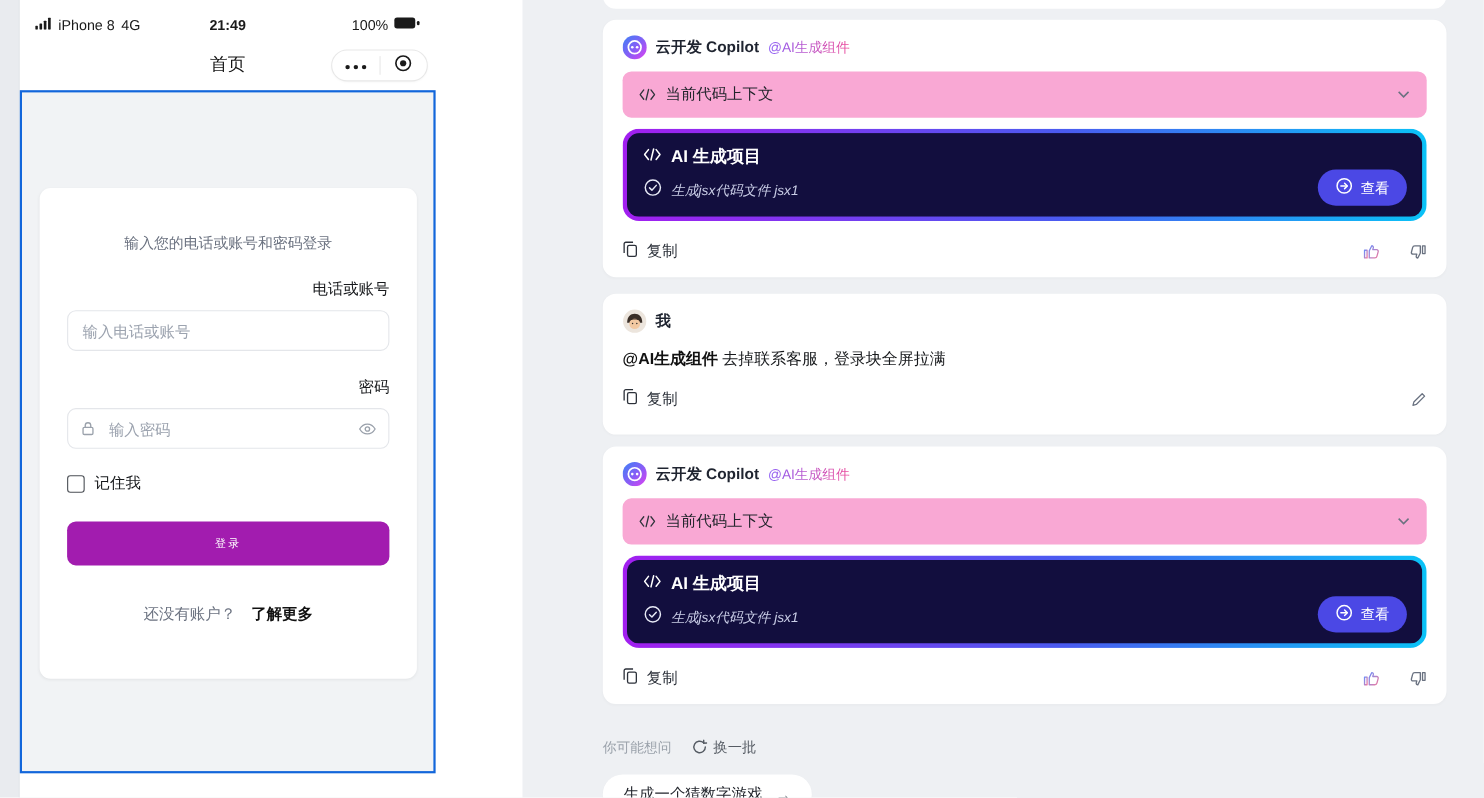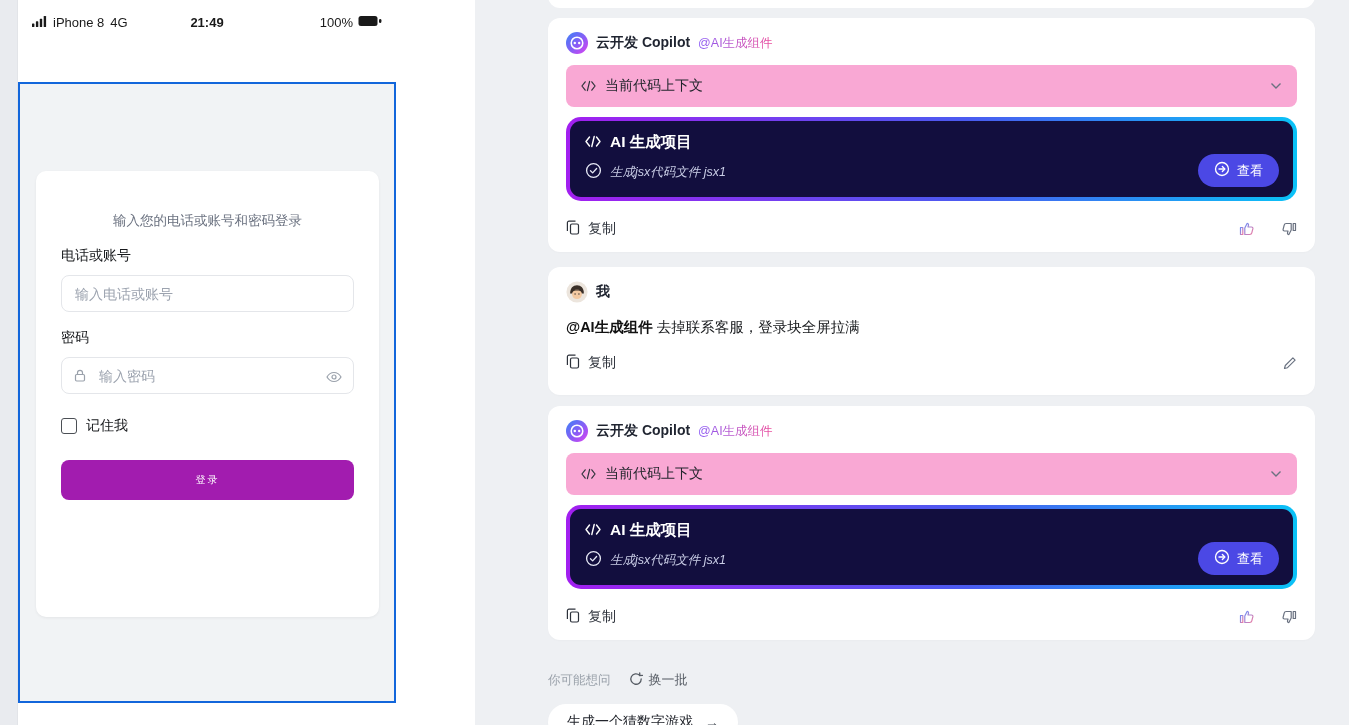--- a/index.html
+++ b/index.html
@@ -45,21 +45,21 @@
     position: absolute; left: 0; top: 82px; width: 378px; height: 621px;
     border: 2px solid #1266db; background: #f1f3f5;
   }
   .login-card {
     position: absolute; left: 16px; top: 87px; width: 343px; height: 446px;
     background: #fff; border-radius: 10px; box-shadow: 0 1px 3px rgba(0,0,0,.06);
     padding: 30px 25px 0 25px;
   }
   .login-title { text-align: center; font-size: 23px; font-weight: 700; color: #101418; letter-spacing: 1px; }
   .login-subtitle { text-align: center; font-size: 13.5px; color: #6b7280; margin-top: 11px; }
-  .field-label { font-size: 14px; font-weight: 500; color: #17191c; margin-top: 17px; margin-bottom: 10px; }
+  .field-label { font-size: 14px; font-weight: 500; color: #17191c; margin-top: 24px; margin-bottom: 10px; text-align: right; }
   .text-input-wrap { position: relative; }
   .text-input {
     width: 100%; height: 37px; border: 1px solid #e4e6ea; border-radius: 8px;
     padding: 0 13px; font-size: 14px; color: #111; background: #fff; outline: none;
     font-family: inherit;
   }
   .text-input::placeholder { color: #9ca3af; }
   .text-input.with-icon { padding-left: 37px; }
   .input-icon-left { position: absolute; left: 12px; top: 11px; }
   .input-icon-right { position: absolute; right: 12px; top: 12px; cursor: pointer; }
@@ -190,20 +190,43 @@
         <span>100%</span>
         <span>
           <svg width="24" height="12" viewBox="0 0 24 12">
               <rect x="0.5" y="1" width="19" height="10" rx="2.5" fill="#1a1a1a"></rect>
               <rect x="21" y="4" width="2.4" height="4" rx="1.2" fill="#1a1a1a"></rect>
             </svg>
         </span>
       </div>
     </div>
 
+    <div class="navbar">
+      <div class="navbar-title">首页</div>
+      <div class="capsule">
+        <div class="capsule-half">
+          <span>
+            <svg width="21" height="6" viewBox="0 0 21 6" fill="#1a1a1a">
+                <circle cx="3" cy="3" r="2"></circle>
+                <circle cx="10.5" cy="3" r="2"></circle>
+                <circle cx="18" cy="3" r="2"></circle>
+              </svg>
+          </span>
+        </div>
+        <div class="capsule-divider"></div>
+        <div class="capsule-half">
+          <span>
+            <svg width="17" height="17" viewBox="0 0 18 18" fill="none">
+                <circle cx="9" cy="9" r="7" stroke="#1a1a1a" stroke-width="1.6"></circle>
+                <circle cx="9" cy="9" r="3" fill="#1a1a1a"></circle>
+              </svg>
+          </span>
+        </div>
+      </div>
+    </div>
 
     <div class="phone-frame">
       <div class="login-card">
         <div class="login-subtitle">输入您的电话或账号和密码登录</div>
 
         <div class="field-label">电话或账号</div>
         <div class="text-input-wrap">
           <input class="text-input" type="text" placeholder="输入电话或账号" style="">
         </div>
 
@@ -224,20 +247,24 @@
           </span>
         </div>
 
         <div class="remember-row">
           <input type="checkbox" class="checkbox" style="">
           <span class="remember-label">记住我</span>
         </div>
 
         <button class="login-button">登录</button>
 
+        <div class="login-footer">
+          <span class="no-account">还没有账户？</span>
+          <span class="learn-more">了解更多</span>
+        </div>
       </div>
     </div>
   </div>
 
   <div class="chat-panel">
 
     <div class="partial-card-top"></div>
 
     <div class="msg-card card-1">
       <div class="msg-header">

